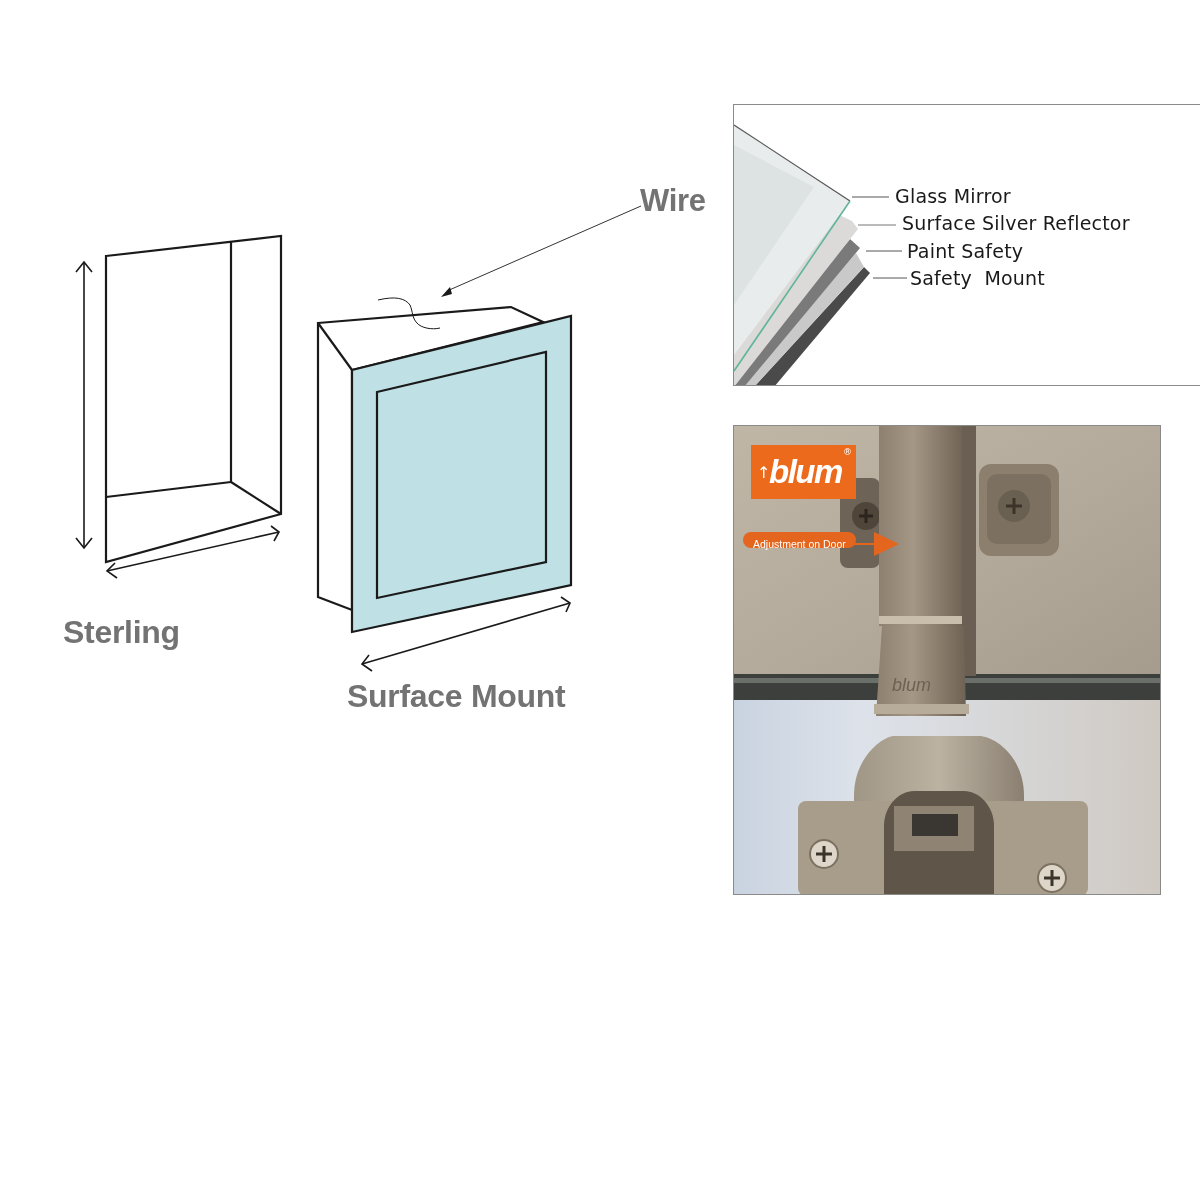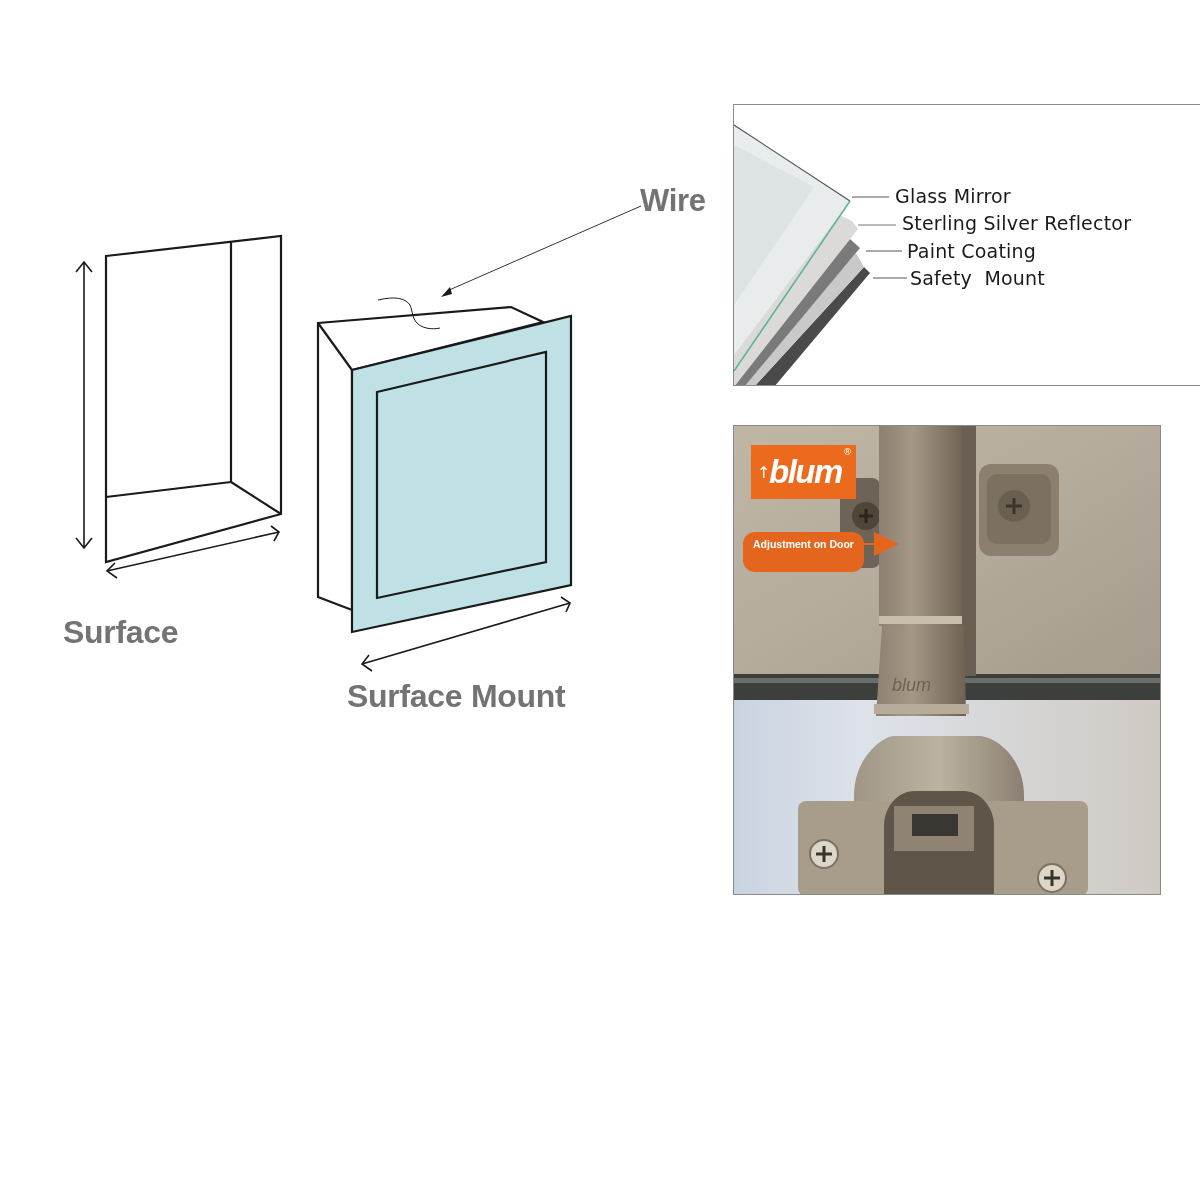--- a/index.html
+++ b/index.html
@@ -15,21 +15,21 @@
     .panel { position: absolute; box-sizing: border-box; border: 1.5px solid #8a8a8a; overflow: hidden; }
     #layers-panel { left: 733px; top: 104px; width: 486px; height: 282px; background: #fff; }
     #hinge-panel { left: 733px; top: 425px; width: 428px; height: 470px; background: #c8bba8; }
 
     .layer-label { position: absolute; font-family: "DejaVu Sans", sans-serif; font-size: 19px; color: #1a1a1a; white-space: nowrap; letter-spacing: 0.2px; }
 
     .blum-logo { position: absolute; left: 17px; top: 19px; width: 105px; height: 54px; background: #ec6a1c; }
     .blum-text { position: absolute; left: 18px; top: 8px; font-family: "Liberation Sans", sans-serif; font-weight: bold; font-style: italic; font-size: 33px; color: #fff; letter-spacing: -1.5px; }
     .blum-reg { position: absolute; right: 4px; top: 2px; font-size: 9px; color: #fff; font-family: "DejaVu Sans", sans-serif; }
     .blum-mark { position: absolute; left: 6px; top: 18px; font-size: 16px; color: #fff; font-family: "DejaVu Sans", sans-serif; }
-    .adjust-pill { position: absolute; left: 9px; top: 106px; height: 40px; padding: 0 10px; border-radius: 12px; background: #e4651e; color: #fff; font-family: "Liberation Sans", sans-serif; font-weight: bold; font-size: 10.5px; line-height: 24px; white-space: nowrap; }
+    .adjust-pill { position: absolute; left: 9px; top: 106px; height: 16px; padding: 0 10px; border-radius: 12px; background: #e4651e; color: #fff; font-family: "Liberation Sans", sans-serif; font-weight: normal; font-size: 10.5px; line-height: 24px; white-space: nowrap; }
   </style>
 </head>
 <body>
 
 <svg class="diagram-svg" viewBox="0 0 1200 1200">
 
   <g fill="none" stroke="#1a1a1a" stroke-width="2.2" stroke-linejoin="miter">
 
     <polygon points="106,256 281,236 281,514 106,562" fill="#ffffff"></polygon>
 
@@ -69,21 +69,21 @@
     <polygon points="441,297 450,287 452,294" fill="#1a1a1a"></polygon>
   </g>
 
   <g fill="none" stroke="#1a1a1a" stroke-width="1.6">
     <line x1="362" y1="664" x2="570" y2="603"></line>
     <polyline points="369,655 362,664 372,671"></polyline>
     <polyline points="561,597 570,603 566,612"></polyline>
   </g>
 </svg>
 
-<div id="recessed-label" class="abs bold-label">Surface</div>
+<div id="recessed-label" class="abs bold-label">Sterling</div>
 <div id="surface-label" class="abs bold-label">Surface Mount</div>
 <div id="wire-label" class="abs bold-label">Wire</div>
 
 <div id="layers-panel" class="panel">
   <svg width="427" height="282" viewBox="0 0 427 282" style="position:absolute;left:0;top:0">
 
     <polygon points="130,162 136,168 40,282 20,282" fill="#4a4a4a"></polygon>
 
     <polygon points="122,148 130,162 20,282 8,282" fill="#c9c9c9"></polygon>
 
@@ -95,22 +95,22 @@
     <polygon points="0,40 80,82 0,200" fill="#dde3e3"></polygon>
     <line x1="0" y1="20" x2="116" y2="96" stroke="#555" stroke-width="1.2"></line>
     <line x1="116" y1="96" x2="0" y2="266" stroke="#5fb59a" stroke-width="1.6"></line>
 
     <line x1="118" y1="92" x2="155" y2="92" stroke="#555" stroke-width="1"></line>
     <line x1="124" y1="120" x2="162" y2="120" stroke="#777" stroke-width="1"></line>
     <line x1="132" y1="146" x2="168" y2="146" stroke="#555" stroke-width="1"></line>
     <line x1="139" y1="173" x2="173" y2="173" stroke="#555" stroke-width="1"></line>
   </svg>
   <div class="layer-label" style="left:161px;top:80px;">Glass Mirror</div>
-  <div class="layer-label" style="left:168px;top:107px;">Sterling Silver Reflector</div>
-  <div class="layer-label" style="left:173px;top:135px;">Paint Coating</div>
+  <div class="layer-label" style="left:168px;top:107px;">Surface Silver Reflector</div>
+  <div class="layer-label" style="left:173px;top:135px;">Paint Safety</div>
   <div class="layer-label" style="left:176px;top:162px;white-space:pre;">Safety  Mount</div>
 </div>
 
 <div id="hinge-panel" class="panel">
   <svg width="428" height="470" viewBox="0 0 428 470" style="position:absolute;left:0;top:0">
     <defs>
       <linearGradient id="bgTop" x1="0" y1="0" x2="1" y2="1">
         <stop offset="0" stop-color="#bfb6a6"></stop>
         <stop offset="0.5" stop-color="#b4ab9c"></stop>
         <stop offset="1" stop-color="#a59c8e"></stop>

